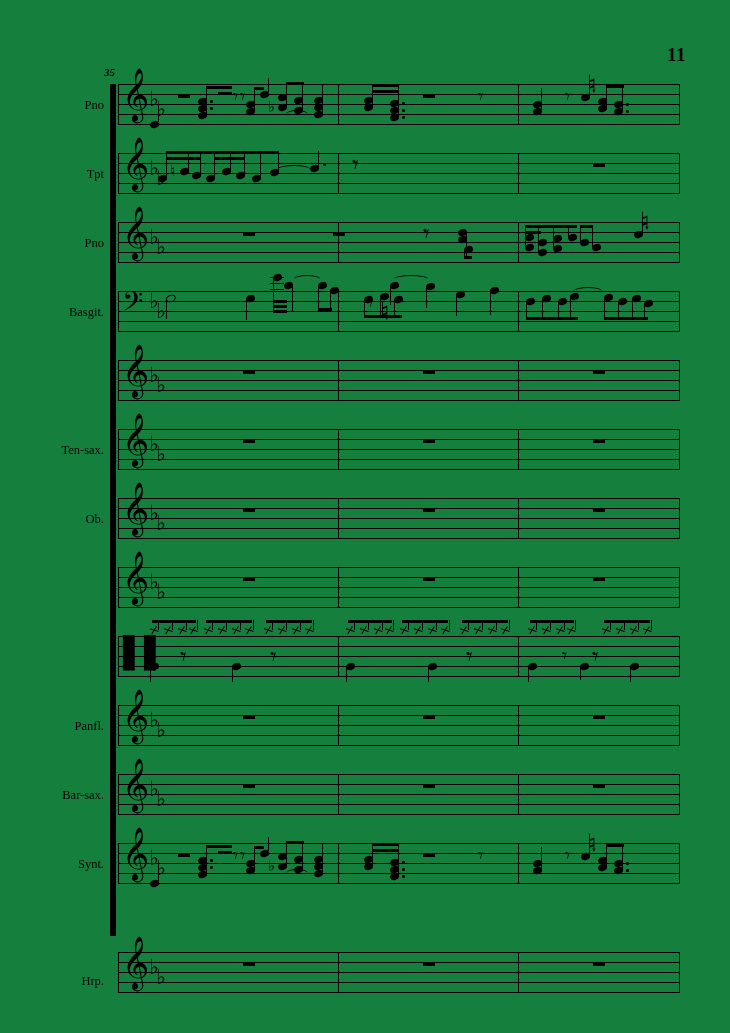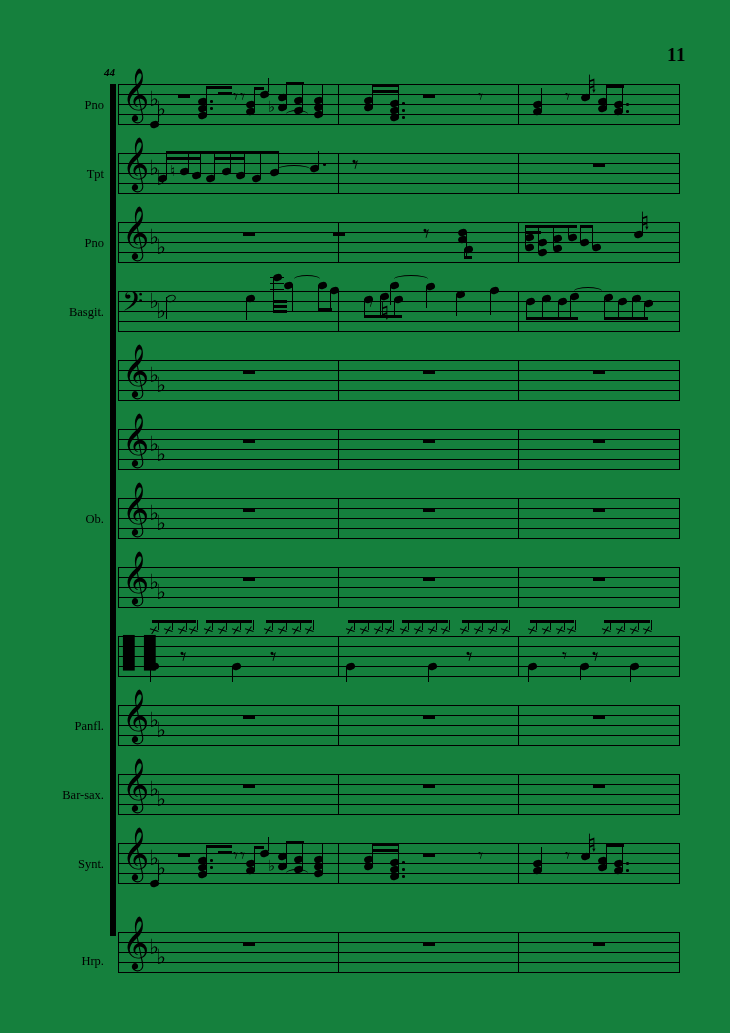--- a/index.html
+++ b/index.html
@@ -217,21 +217,21 @@
     font-size: 15px;
     line-height: 1;
   }
 </style>
 </head>
 <body>
 
 <div class="page">
 
   <div class="page-number">11</div>
-  <div class="measure-number">44</div>
+  <div class="measure-number">35</div>
 
   <div class="system-bracket"></div>
 
   <div class="staff-row" style="top:84px;height:41px;">
     <div class="inst-label-wrap">
       <div class="inst-label">Pno</div>
     </div>
     <div class="staff">
       <div class="line l0"></div>
         <div class="line l1"></div>
@@ -512,20 +512,23 @@
       <div class="barline" style="left:220px;"></div>
       <div class="barline" style="left:400px;"></div>
       <div class="barline" style="left:561px;"></div>
       <div class="rest-whole" style="left:125px;"></div>
       <div class="rest-whole" style="left:305px;"></div>
       <div class="rest-whole" style="left:475px;"></div>
     </div>
   </div>
 
   <div class="staff-row" style="top:429px;height:41px;">
+    <div class="inst-label-wrap">
+      <div class="inst-label">Ten-sax.</div>
+    </div>
     <div class="staff">
       <div class="line l0"></div>
         <div class="line l1"></div>
         <div class="line l2"></div>
         <div class="line l3"></div>
         <div class="line l4"></div>
       <div class="clef treble">𝄞</div>
       <div class="keysig b1">♭</div>
       <div class="keysig b2">♭</div>
       <div class="barline" style="left:0px;"></div>
@@ -818,21 +821,21 @@
       <div class="stem" style="left:488px; top:1px; height:24px;"></div>
       <div class="notehead" style="left:496px; top:17px;"></div>
       <div class="notehead" style="left:496px; top:24px;"></div>
       <div class="stem" style="left:504px; top:4px; height:24px;"></div>
       <div class="beam" style="left:488px; top:1px; width:18px;"></div>
       <div class="dot" style="left:508px; top:19px;"></div>
       <div class="dot" style="left:508px; top:26px;"></div>
     </div>
   </div>
 
-  <div class="staff-row" style="top:932px;height:57px;">
+  <div class="staff-row" style="top:952px;height:57px;">
     <div class="inst-label-wrap">
       <div class="inst-label">Hrp.</div>
     </div>
     <div class="staff">
       <div class="line l0"></div>
         <div class="line l1"></div>
         <div class="line l2"></div>
         <div class="line l3"></div>
         <div class="line l4"></div>
       <div class="clef treble">𝄞</div>

